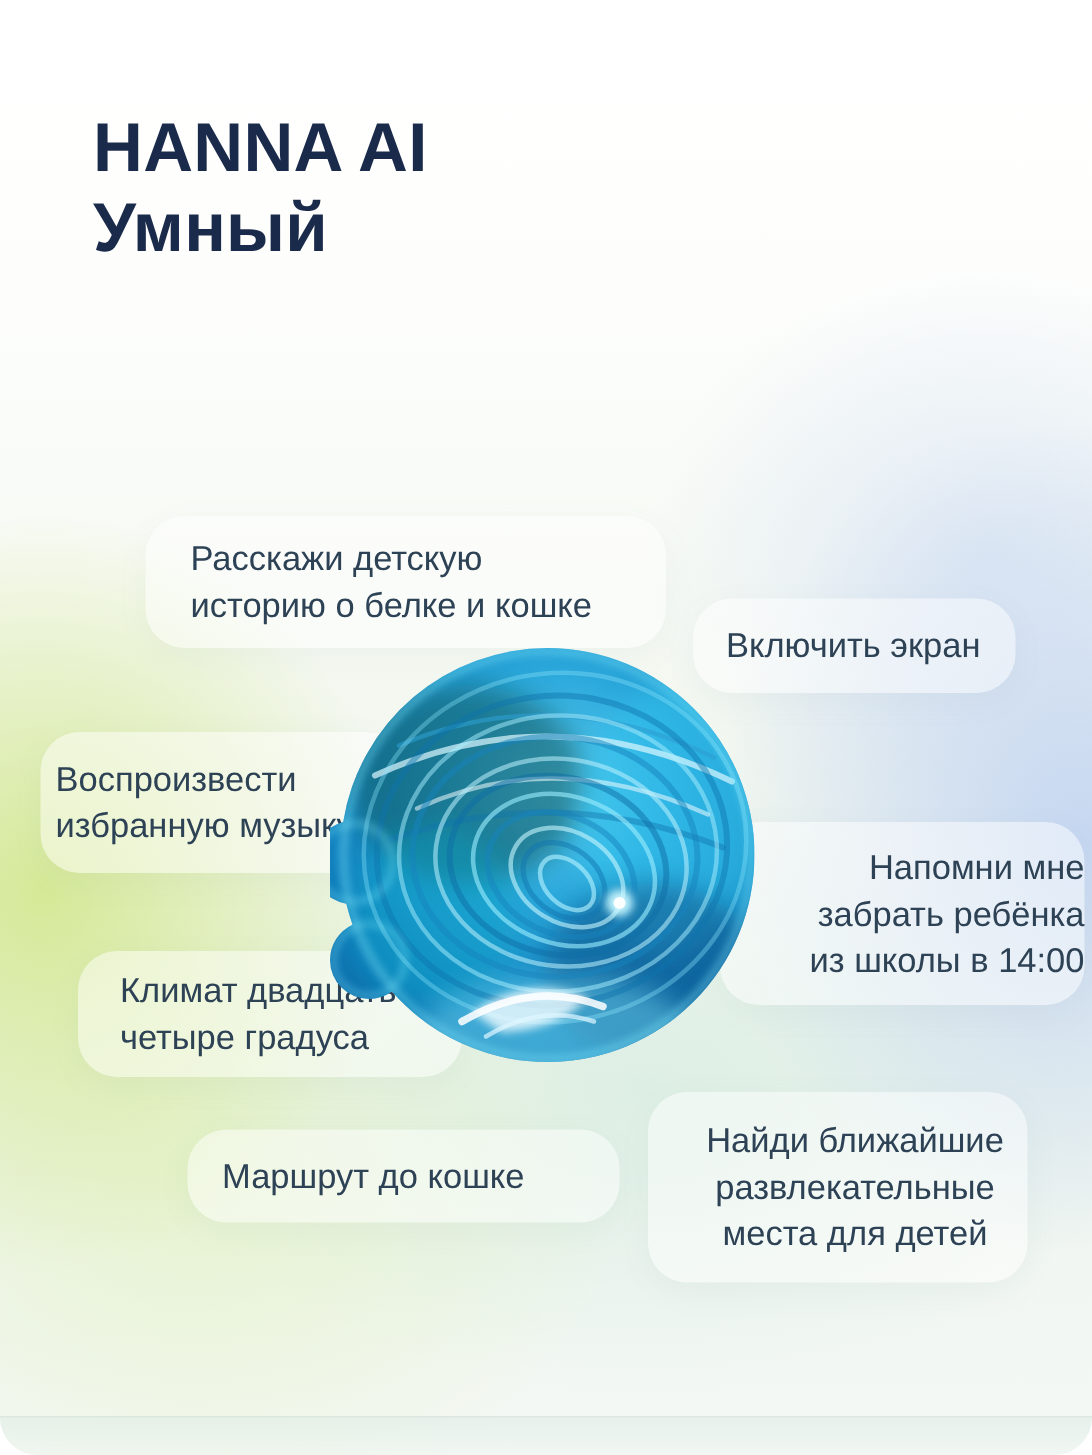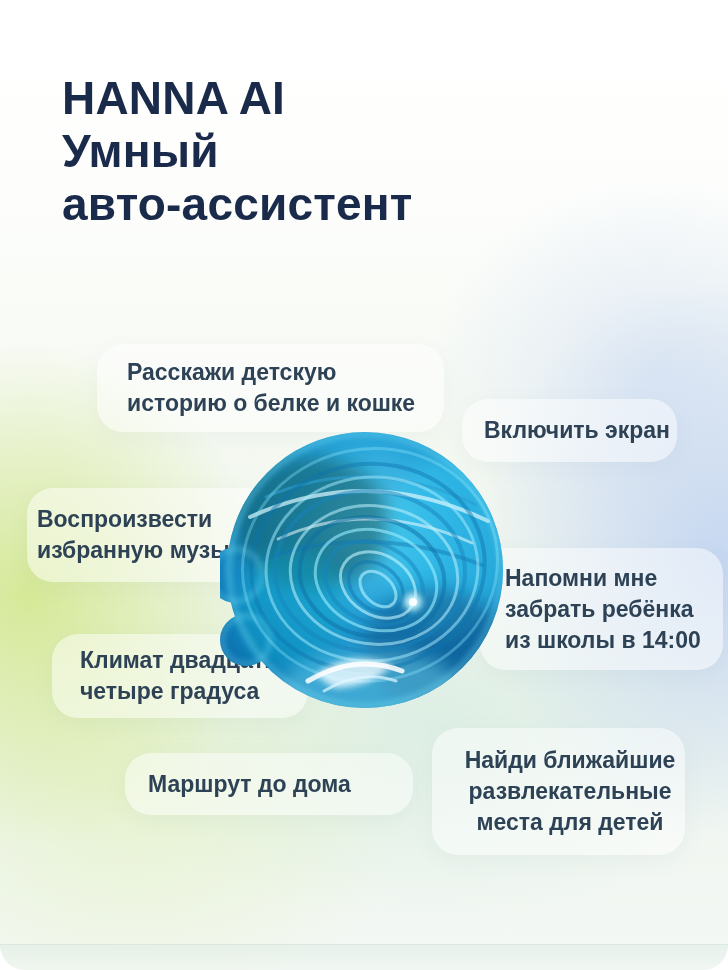--- a/index.html
+++ b/index.html
@@ -30,41 +30,40 @@
     letter-spacing:0.2px;
   }
   .bubble{
     position:absolute;z-index:2;
     background:rgba(255,255,255,0.48);
     border-radius:26px;
     display:flex;flex-direction:column;justify-content:center;
     color:#2e4256;font-size:23px;line-height:31px;font-weight:400;
     box-shadow:0 6px 22px rgba(110,135,140,0.06);
   }
-  .bubble span{display:block;font-weight:bold;}
+  .bubble span{display:block;}
   .b1{left:97px; top:344px; width:317px;height:88px; padding-left:30px;}
   .b2{left:462px;top:399px; width:193px;height:63px; padding-left:22px;}
   .b3{left:27px; top:488px; width:233px;height:94px; padding-left:10px;}
-  .b4{left:480px;top:548px; width:218px;height:122px;padding-left:25px;}
+  .b4{left:480px;top:548px; width:218px;height:122px;padding-left:25px;text-align:right;}
   .b5{left:52px; top:634px; width:228px;height:84px; padding-left:28px;}
   .b6{left:125px;top:753px; width:265px;height:62px; padding-left:23px;}
   .b7{left:432px;top:728px; width:230px;height:127px;padding-left:23px;text-align:center;}
   .orb{
     position:absolute;left:220px;top:425px;z-index:3;
   }
 </style>
 </head>
 <body>
 
 <div class="poster">
 
   <div class="title">
     <div>HANNA AI</div>
     <div>Умный</div>
-    <div>авто-ассистент</div>
   </div>
 
   <div class="bubble b1">
     <span>Расскажи детскую</span>
     <span>историю о белке и кошке</span>
   </div>
 
   <div class="bubble b2">
     <span>Включить экран</span>
   </div>
@@ -79,21 +78,21 @@
     <span>забрать ребёнка</span>
     <span>из школы в 14:00</span>
   </div>
 
   <div class="bubble b5">
     <span>Климат двадцать</span>
     <span>четыре градуса</span>
   </div>
 
   <div class="bubble b6">
-    <span>Маршрут до дома</span>
+    <span>Маршрут до кошке</span>
   </div>
 
   <div class="bubble b7">
     <span>Найди ближайшие</span>
     <span>развлекательные</span>
     <span>места для детей</span>
   </div>
 
   <svg class="orb" width="290" height="290" viewBox="0 0 290 290" aria-hidden="true">
     <defs>

